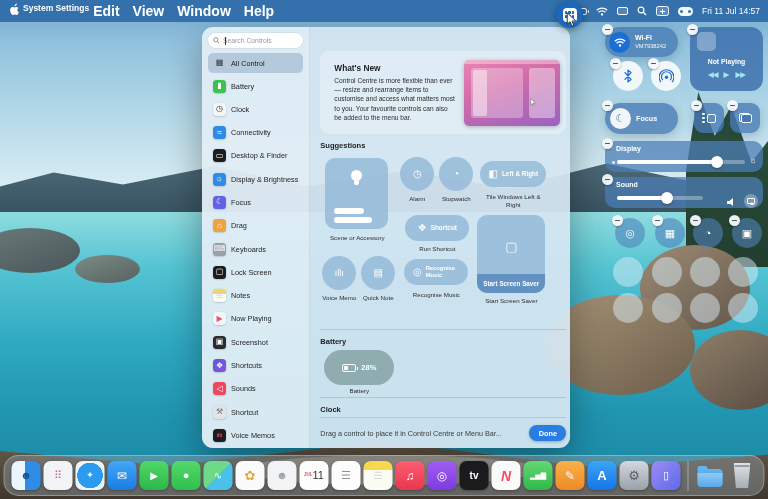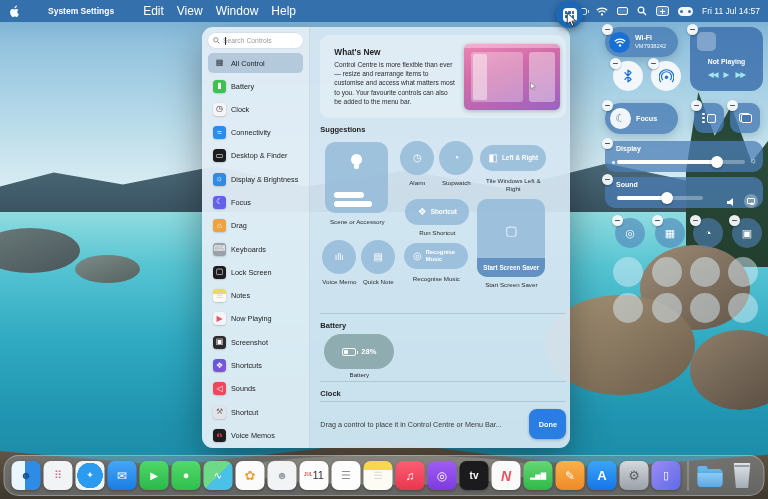--- a/index.html
+++ b/index.html
@@ -20,24 +20,24 @@
   .rockl2{left:75px;top:255px;width:65px;height:28px;background:linear-gradient(160deg,#7d8c88,#55625f);}
   .trees{left:686px;top:92px;width:82px;height:175px;background:linear-gradient(180deg,#2e5240,#223d2e);
        clip-path:polygon(15% 0,35% 25%,55% 8%,80% 40%,100% 28%,100% 100%,0 100%,0 45%);}
   .shore{left:0;top:425px;width:100%;height:74px;background:linear-gradient(180deg,#8a7a64 0,#5d5244 40%,#3e372d 100%);
        clip-path:polygon(0 35%,22% 55%,50% 22%,78% 58%,100% 40%,100% 100%,0 100%);}
   .sand{left:240px;top:455px;width:300px;height:30px;background:#c9b795;border-radius:50%;opacity:.55;}
 
   
   .menubar{position:absolute;left:0;top:0;width:100%;height:22px;background:rgba(47,109,170,.95);
     display:flex;align-items:center;justify-content:space-between;color:#fff;z-index:40;padding:0 8px;}
-  .mb-left{display:flex;align-items:center;gap:29px;}
+  .mb-left{display:flex;gap:4px;}
   .mb-app{font-weight:700;font-size:8.5px;}
   .mb-menus{display:flex;gap:13px;}
-  .menu-item{font-size:12px;}
+  .menu-item{font-size:14px;font-weight:bold;}
   .mb-right{display:flex;align-items:center;gap:9px;}
   .mb-clock{font-size:8.5px;}
   .mb-batt{width:13px;height:7px;border:1px solid rgba(255,255,255,.9);border-radius:2px;position:relative;}
   .mb-batt::before{content:"";position:absolute;left:1px;top:1px;width:6px;height:3px;background:#fff;border-radius:1px;}
   .mb-batt::after{content:"";position:absolute;right:-3px;top:1.5px;width:1.5px;height:3px;background:rgba(255,255,255,.9);border-radius:0 1px 1px 0;}
   .mb-disp{width:11px;height:8px;border:1px solid #fff;border-radius:2px;background:rgba(255,255,255,.15);}
   .mb-mirror{width:13px;height:10px;border:1px solid #fff;border-radius:2.5px;background:rgba(255,255,255,.2);position:relative;}
   .mb-mirror::before{content:"";position:absolute;left:5px;top:2px;width:1.4px;height:4.5px;background:#fff;}
   .mb-mirror::after{content:"";position:absolute;left:3.4px;top:3.6px;width:4.6px;height:1.4px;background:#fff;}
   .mb-cc{width:15px;height:9px;border-radius:4.5px;background:rgba(255,255,255,.95);display:flex;align-items:center;justify-content:space-around;}
@@ -60,21 +60,21 @@
   .search input{border:none;outline:none;width:80px;font-size:6.8px;color:#333;background:transparent;padding:0;}
   .search input::placeholder{color:#9a9aa2;}
   .caret{width:1px;height:8px;background:#333;margin-left:-81px;}
   .sb-item{display:flex;align-items:center;gap:5px;height:18px;margin-bottom:5.3px;padding:0 5px;border-radius:5px;}
   .sb-item.sel{background:rgba(125,155,185,.42);height:20px;margin-bottom:4px;}
   .sb-icon{width:13px;height:13px;min-width:13px;border-radius:3.5px;display:flex;align-items:center;justify-content:center;
     font-size:8px;line-height:1;box-shadow:0 .5px 1.5px rgba(0,0,0,.25);}
   .sb-icon.flat{box-shadow:none;}
   .sb-label{font-size:7.3px;color:#1d1d1f;white-space:nowrap;}
 
-  .content{flex:1;padding:8px 10px 6px;position:relative;}
+  .content{flex:1;padding:24px 10px 6px;position:relative;}
   .wn-card{height:83px;background:rgba(255,255,255,.3);border-radius:9px;display:flex;align-items:center;padding:8px 6px 8px 14px;gap:8px;}
   .wn-title{font-size:8.3px;font-weight:700;color:#1d1d1f;margin-bottom:3px;}
   .wn-body{font-size:6.6px;line-height:1.4;color:#2c2c2e;width:122px;}
   .wn-prev{position:relative;width:96px;height:66px;border-radius:5px;overflow:hidden;
     background:linear-gradient(160deg,#ec85b4 0,#d06ba8 40%,#9a63c2 100%);box-shadow:0 1px 4px rgba(0,0,0,.25);}
   .wn-prev .bar{position:absolute;left:0;top:0;width:100%;height:4px;background:rgba(255,255,255,.35);}
   .wn-prev .pnl{position:absolute;left:7px;top:8px;width:52px;height:50px;background:rgba(255,255,255,.3);border-radius:3px;}
   .wn-prev .col{position:absolute;left:9px;top:10px;width:14px;height:46px;background:rgba(255,255,255,.45);border-radius:2px;}
   .wn-prev .cc{position:absolute;right:5px;top:8px;width:26px;height:50px;background:rgba(255,255,255,.4);border-radius:3px;}
   .sec-h{font-size:7.5px;font-weight:700;color:#1d1d1f;margin:7px 0 3px;}
@@ -98,21 +98,21 @@
   .sss-ic{position:absolute;left:50%;top:24px;transform:translateX(-50%);font-size:13px;color:rgba(255,255,255,.95);}
 
   .batt-pill{width:70px;height:35px;border-radius:18px;background:rgba(139,170,172,.95);display:flex;align-items:center;justify-content:center;gap:5px;margin:4px 0 2px 4px;}
   .batt-ic{width:14px;height:8px;border:1px solid rgba(255,255,255,.95);border-radius:2px;position:relative;}
   .batt-ic::before{content:"";position:absolute;left:1px;top:1px;width:4px;height:4px;background:#fff;border-radius:1px;}
   .batt-ic::after{content:"";position:absolute;right:-3px;top:2px;width:1.6px;height:3px;background:rgba(255,255,255,.95);}
   .batt-val{color:#fff;font-weight:700;font-size:7.5px;}
   .batt-lab{font-size:6.2px;color:#2c2c2e;width:78px;text-align:center;margin-bottom:3px;}
   .footer{display:flex;align-items:center;justify-content:space-between;margin-top:7px;}
   .hint{font-size:7.2px;color:#3a3a3c;}
-  .done{width:37px;height:30px;border-radius:8px;background:#2a7de2;color:#fff;font-size:7.3px;font-weight:700;
+  .done{width:37px;height:16px;border-radius:8px;background:#2a7de2;color:#fff;font-size:7.3px;font-weight:700;
     display:flex;align-items:center;justify-content:center;box-shadow:0 1px 3px rgba(0,0,0,.25);}
 
   
   .cc{position:absolute;color:#fff;z-index:20;}
   .cc-mod{background:rgba(70,122,180,.78);box-shadow:0 3px 10px rgba(0,20,40,.18);}
   .minus{position:absolute;left:-3px;top:-3px;width:11px;height:11px;border-radius:50%;background:rgba(246,249,251,.95);
     display:flex;align-items:center;justify-content:center;box-shadow:0 1px 2px rgba(0,0,0,.3);z-index:5;}
   .minus::before{content:"";width:5px;height:1.4px;background:#55555a;border-radius:1px;}
   .wifi-pill{left:605px;top:27px;width:73px;height:30px;border-radius:15px;display:flex;align-items:center;gap:5px;padding:0 4px;}
   .wifi-circ{width:21px;height:21px;min-width:21px;border-radius:50%;background:#1a6fd4;display:flex;align-items:center;justify-content:center;}

